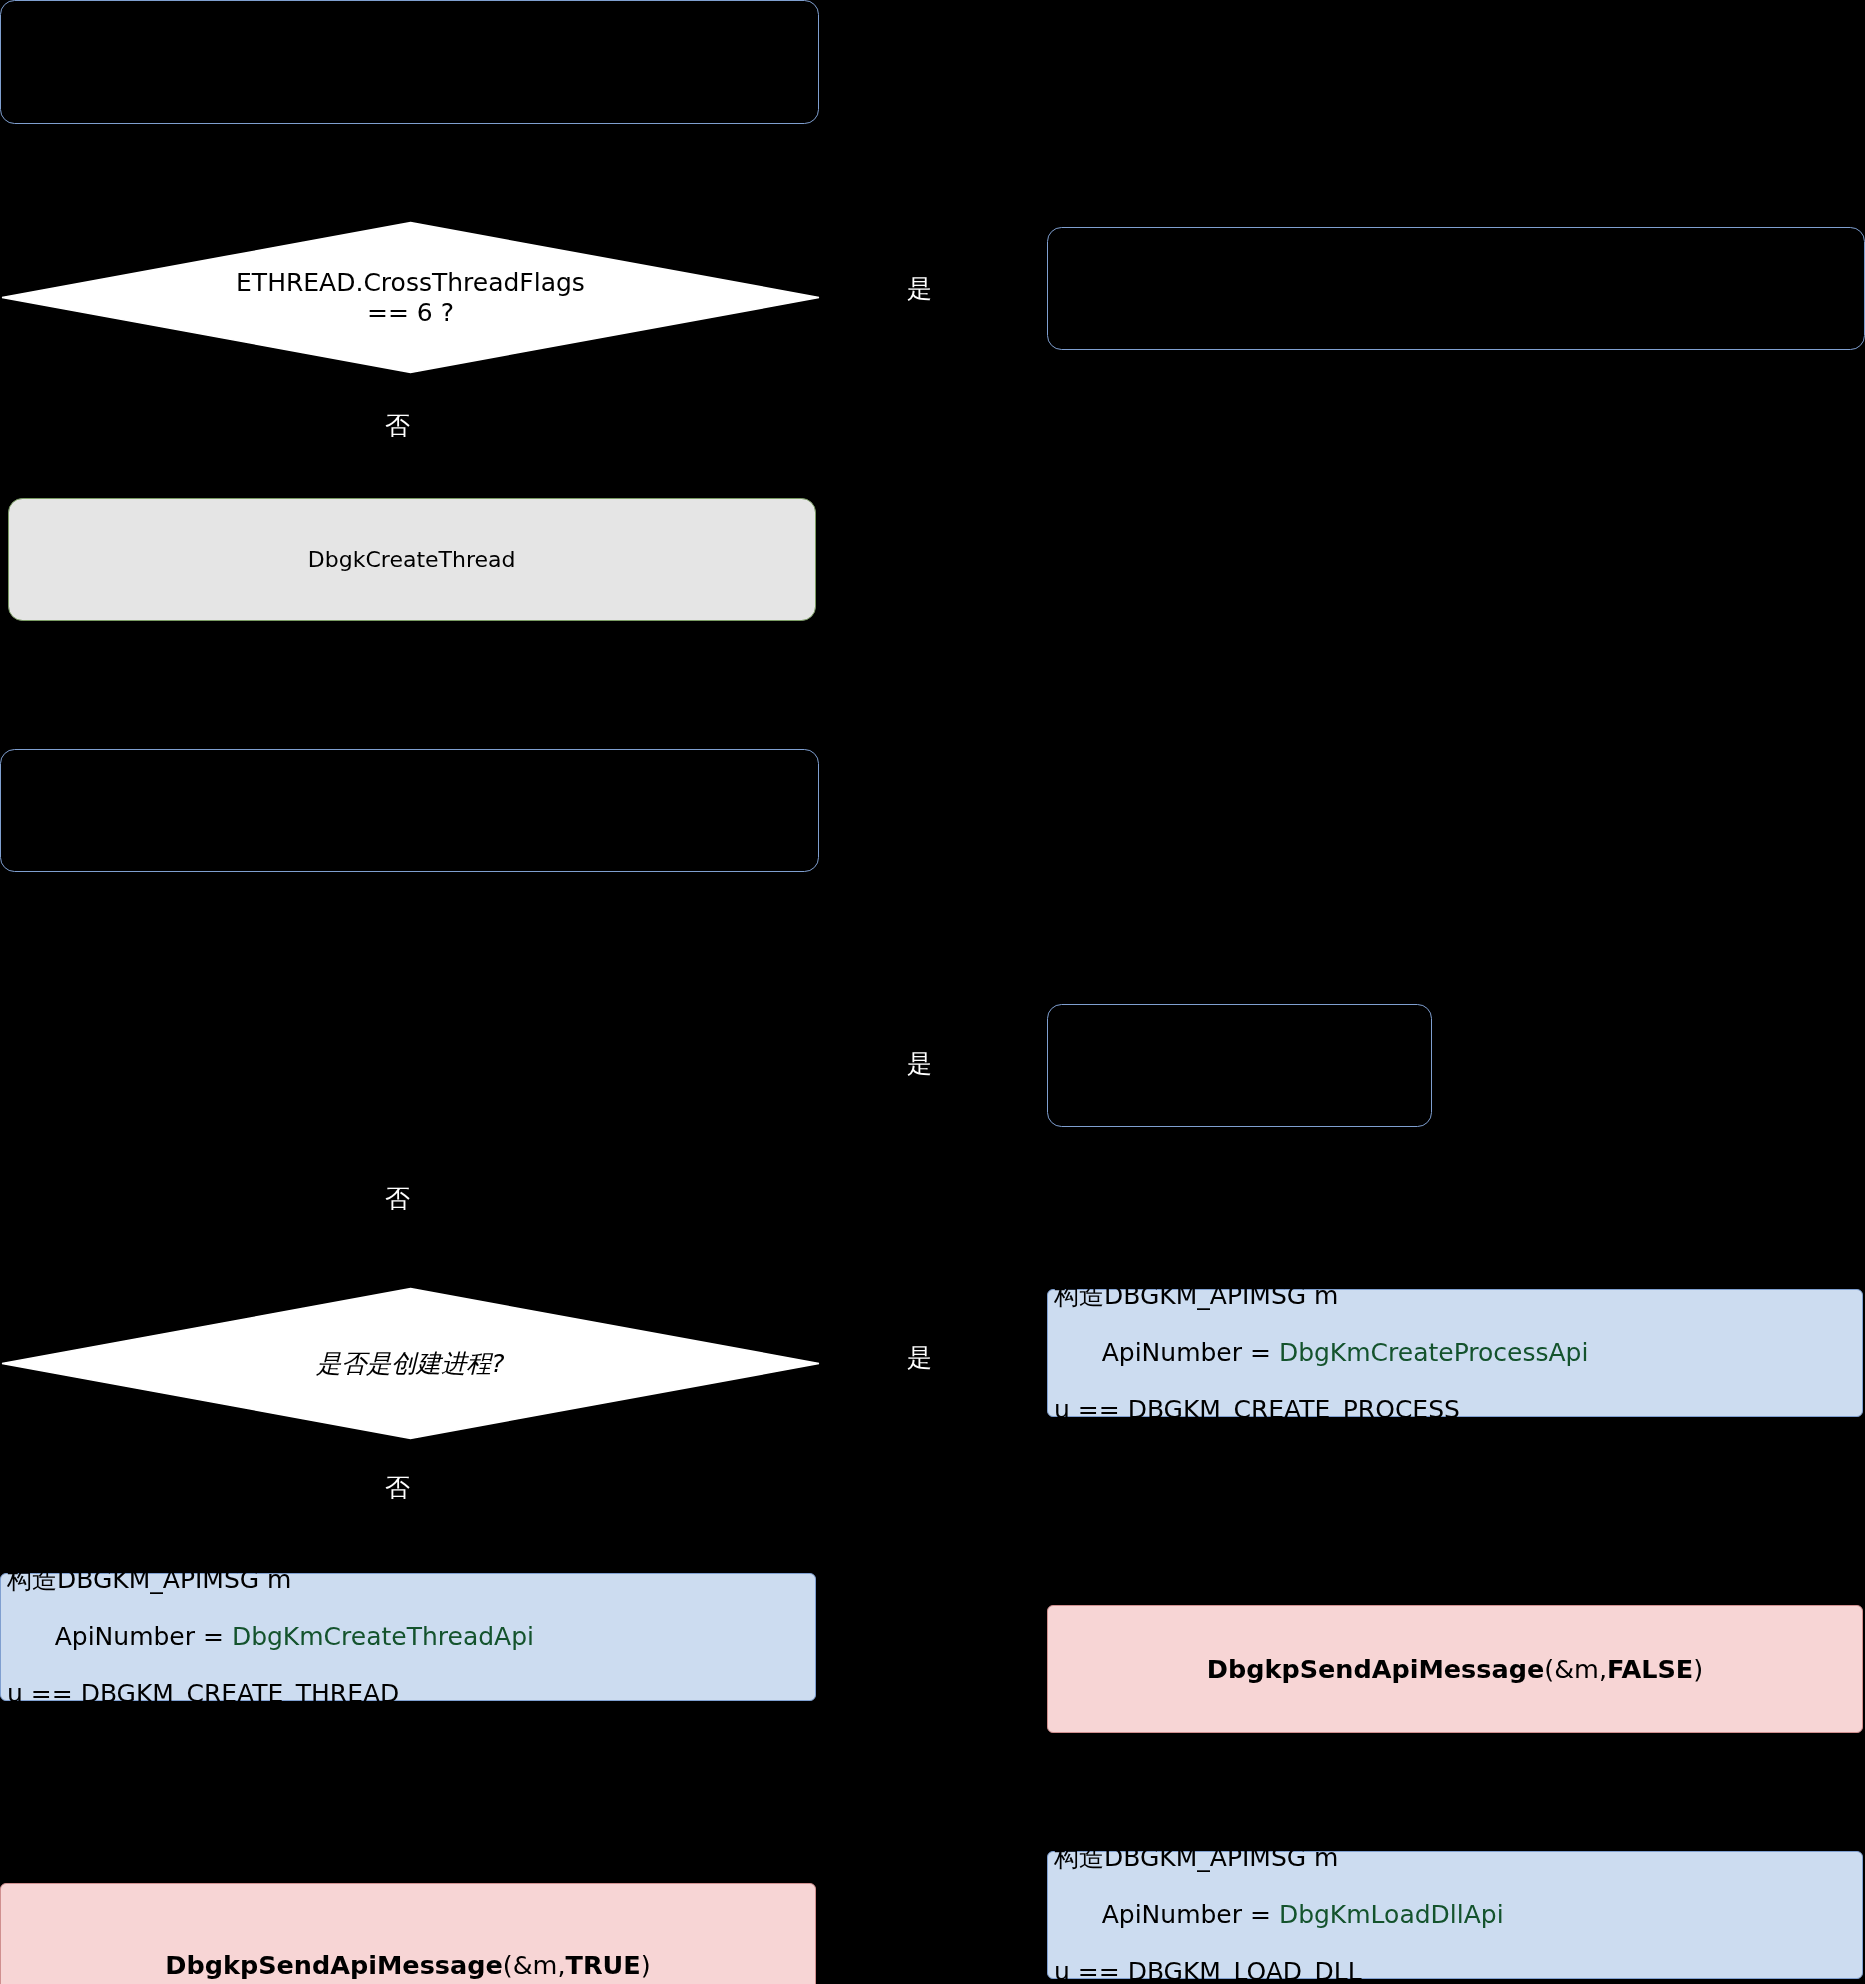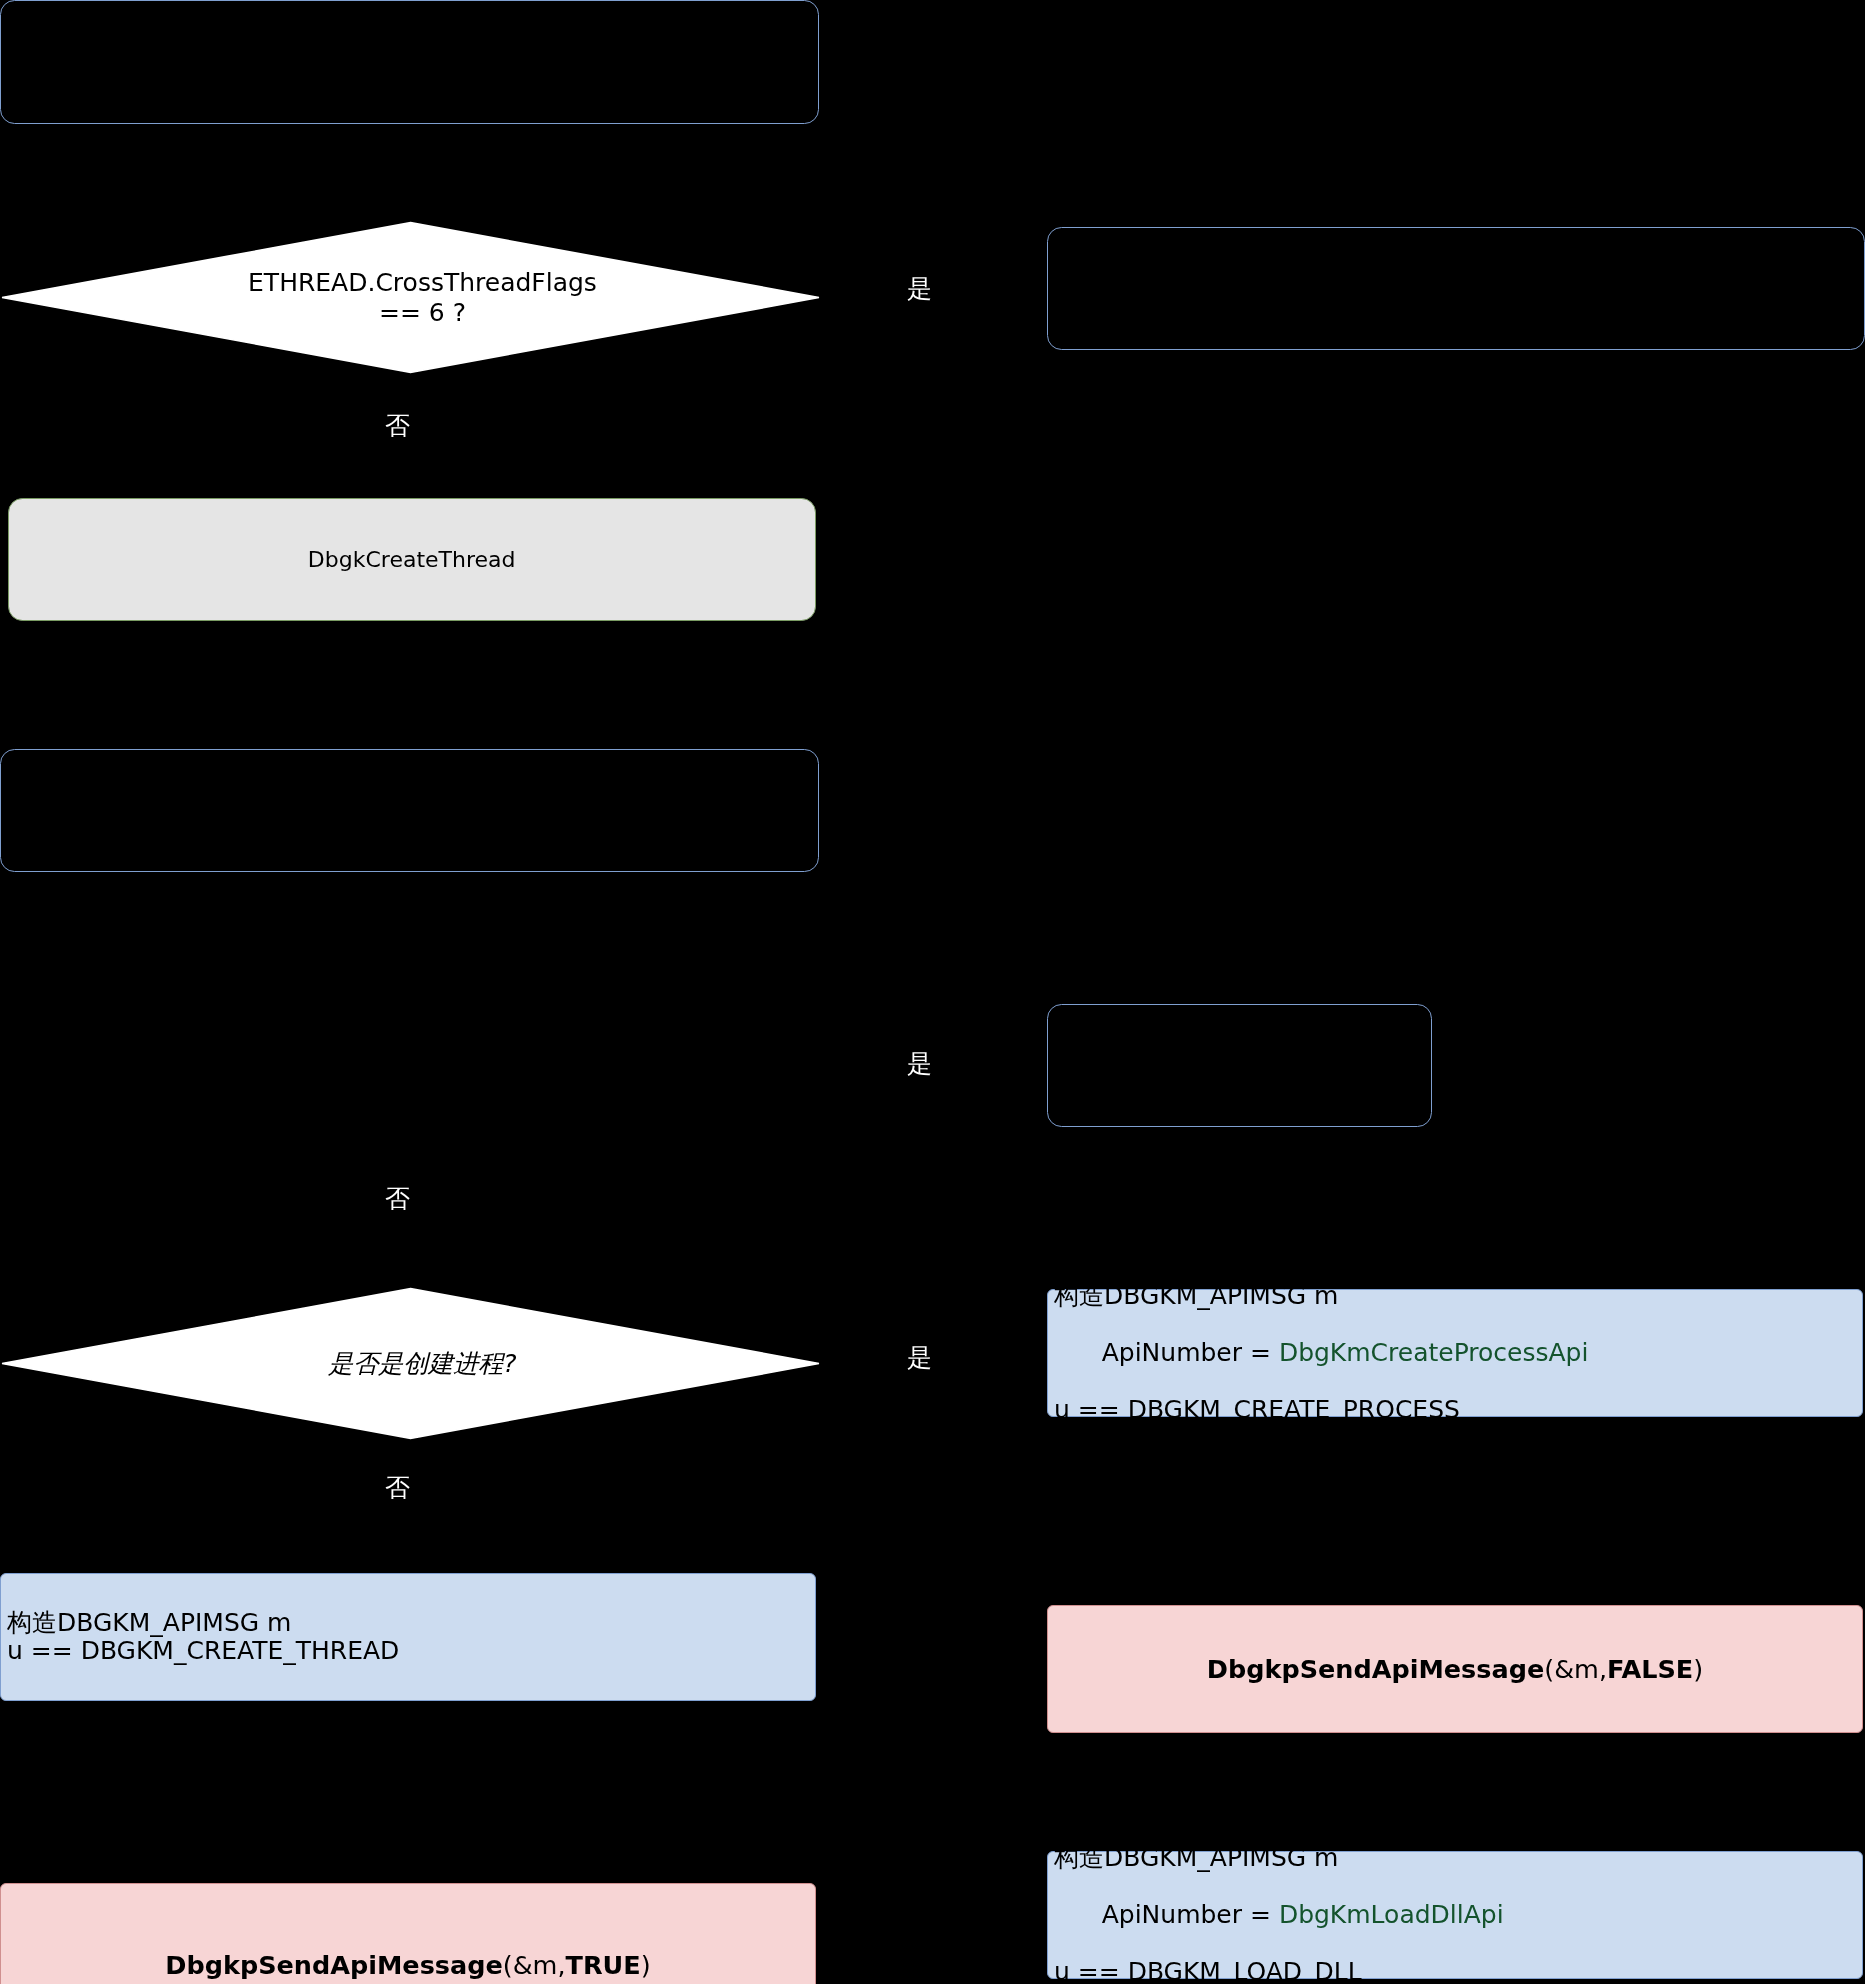--- a/index.html
+++ b/index.html
@@ -78,21 +78,20 @@
     width: 100%;
     height: 100%;
     display: flex;
     align-items: center;
     justify-content: center;
     text-align: center;
     color: #000000;
     font-size: 25px;
     line-height: 1.2;
     white-space: pre-line;
-    padding-left: 12px;
   }
   .edge-label {
     position: absolute;
     color: #ffffff;
     font-size: 25px;
     line-height: 1;
   }
   .red {
     color: #14532d;
   }
@@ -156,20 +155,23 @@
     <div>
       <span>ApiNumber = </span><span class="red">DbgKmCreateProcessApi</span>
     </div>
     <div>u == DBGKM_CREATE_PROCESS</div>
   </div>
 
   <div class="edge-label" style="left:385px; top:1475px;">否</div>
 
   <div class="node box-blue" style="left:0px; top:1573px; width:816px; height:128px; flex-direction:column; align-items:flex-start; justify-content:center;">
     <div>构造DBGKM_APIMSG m</div>
+    <div>
+      <span>ApiNumber = </span><span class="red">DbgKmCreateThreadApi</span>
+    </div>
     <div>u == DBGKM_CREATE_THREAD</div>
   </div>
 
   <div class="node box-pink" style="left:1047px; top:1573px; width:816px; height:128px;">
     <span>
       <span class="bold">DbgkpSendApiMessage</span><span>(&amp;m,</span><span class="bold">FALSE</span><span>)</span>
     </span>
   </div>
 
   <div class="node box-pink" style="left:0px; top:1851px; width:816px; height:164px;">

